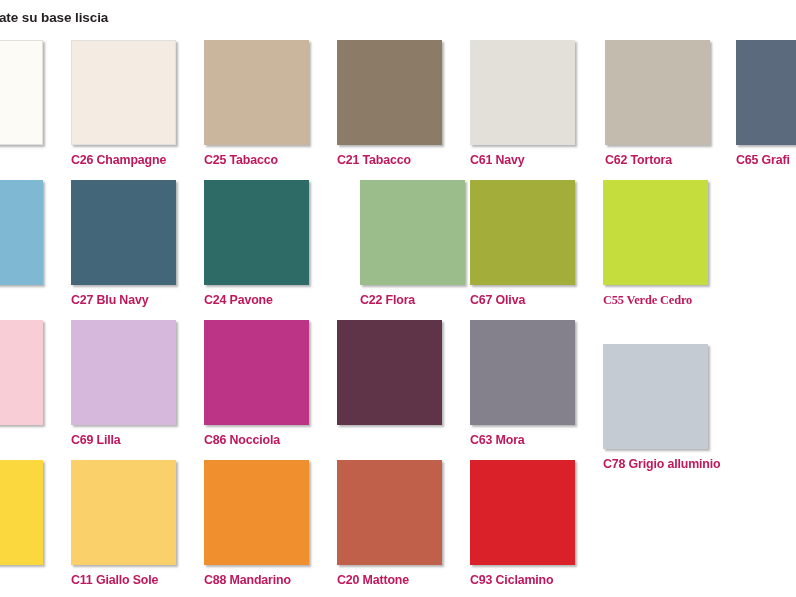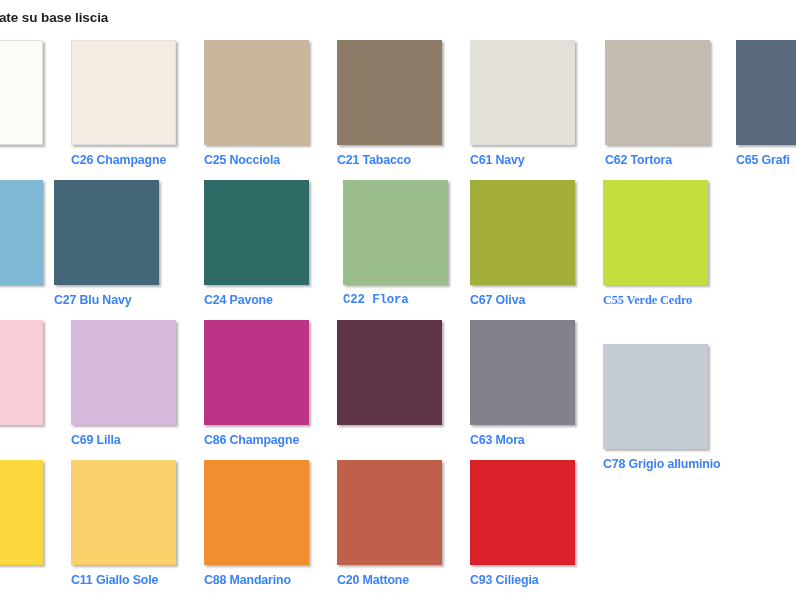--- a/index.html
+++ b/index.html
@@ -75,21 +75,21 @@
     border: 1px solid #e2e0dc;
   }
 
   .swatch-label {
     position: absolute;
     left: 0;
     top: 113px;
     width: 150px;
     font-size: 12.4px;
     font-weight: 600;
-    color: #3b82f6;
+    color: #be185d;
     white-space: nowrap;
     letter-spacing: -0.15px;
     line-height: 15px;
   }
 </style>
 </head>
 <body>
 
 <div id="palette-page">
 
@@ -99,21 +99,21 @@
       <div class="swatch-row">
         <div class="swatch-cell" style="left: 0px;">
           <div class="swatch-chip light-chip" style="background: rgb(252, 251, 246);"></div>
         </div>
         <div class="swatch-cell" style="left: 133px;">
           <div class="swatch-chip light-chip" style="background: rgb(244, 236, 226);"></div>
           <div class="swatch-label">C26 Champagne</div>
         </div>
         <div class="swatch-cell" style="left: 266px;">
           <div class="swatch-chip" style="background: rgb(201, 182, 156);"></div>
-          <div class="swatch-label">C25 Nocciola</div>
+          <div class="swatch-label">C25 Tabacco</div>
         </div>
         <div class="swatch-cell" style="left: 399px;">
           <div class="swatch-chip" style="background: rgb(140, 123, 103);"></div>
           <div class="swatch-label">C21 Tabacco</div>
         </div>
         <div class="swatch-cell" style="left: 532px;">
           <div class="swatch-chip light-chip" style="background: rgb(227, 224, 218);"></div>
           <div class="swatch-label">C61 Navy</div>
         </div>
         <div class="swatch-cell" style="left: 667px;">
@@ -122,29 +122,29 @@
         </div>
         <div class="swatch-cell" style="left: 798px;">
           <div class="swatch-chip" style="background: rgb(91, 106, 125);"></div>
           <div class="swatch-label">C65 Grafi</div>
         </div>
       </div>
       <div class="swatch-row">
         <div class="swatch-cell" style="left: 0px;">
           <div class="swatch-chip" style="background: rgb(127, 184, 211);"></div>
         </div>
-        <div class="swatch-cell" style="left: 116px;">
+        <div class="swatch-cell" style="left: 133px;">
           <div class="swatch-chip" style="background: rgb(67, 102, 121);"></div>
           <div class="swatch-label">C27 Blu Navy</div>
         </div>
         <div class="swatch-cell" style="left: 266px;">
           <div class="swatch-chip" style="background: rgb(46, 106, 102);"></div>
           <div class="swatch-label">C24 Pavone</div>
         </div>
-        <div class="swatch-cell" style="left: 405px; font-family: Liberation Mono, monospace;">
+        <div class="swatch-cell" style="left: 422px;">
           <div class="swatch-chip" style="background: rgb(155, 189, 140);"></div>
           <div class="swatch-label">C22 Flora</div>
         </div>
         <div class="swatch-cell" style="left: 532px;">
           <div class="swatch-chip" style="background: rgb(162, 174, 57);"></div>
           <div class="swatch-label">C67 Oliva</div>
         </div>
         <div class="swatch-cell" style="left: 665px; font-family: Liberation Serif, serif;">
           <div class="swatch-chip" style="background: rgb(198, 221, 62);"></div>
           <div class="swatch-label">C55 Verde Cedro</div>
@@ -153,21 +153,21 @@
       <div class="swatch-row">
         <div class="swatch-cell" style="left: 0px;">
           <div class="swatch-chip" style="background: rgb(248, 205, 214);"></div>
         </div>
         <div class="swatch-cell" style="left: 133px; border-radius: 19px;">
           <div class="swatch-chip" style="background: rgb(213, 184, 220);"></div>
           <div class="swatch-label">C69 Lilla</div>
         </div>
         <div class="swatch-cell" style="left: 266px;">
           <div class="swatch-chip" style="background: rgb(187, 52, 134);"></div>
-          <div class="swatch-label">C86 Champagne</div>
+          <div class="swatch-label">C86 Nocciola</div>
         </div>
         <div class="swatch-cell" style="left: 399px;">
           <div class="swatch-chip" style="background: rgb(95, 52, 72);"></div>
         </div>
         <div class="swatch-cell" style="left: 532px;">
           <div class="swatch-chip" style="background: rgb(132, 128, 140);"></div>
           <div class="swatch-label">C63 Mora</div>
         </div>
         <div class="swatch-cell" style="left: 665px; margin-top: 24px;">
           <div class="swatch-chip" style="background: rgb(197, 203, 210);"></div>
@@ -186,18 +186,18 @@
         <div class="swatch-cell" style="left: 266px;">
           <div class="swatch-chip" style="background: rgb(239, 143, 46);"></div>
           <div class="swatch-label">C88 Mandarino</div>
         </div>
         <div class="swatch-cell" style="left: 399px;">
           <div class="swatch-chip" style="background: rgb(192, 96, 75);"></div>
           <div class="swatch-label">C20 Mattone</div>
         </div>
         <div class="swatch-cell" style="left: 532px;">
           <div class="swatch-chip" style="background: rgb(218, 32, 41);"></div>
-          <div class="swatch-label">C93 Ciliegia</div>
+          <div class="swatch-label">C93 Ciclamino</div>
         </div>
       </div>
     </div>
 
 </div>
 
 </body></html>

